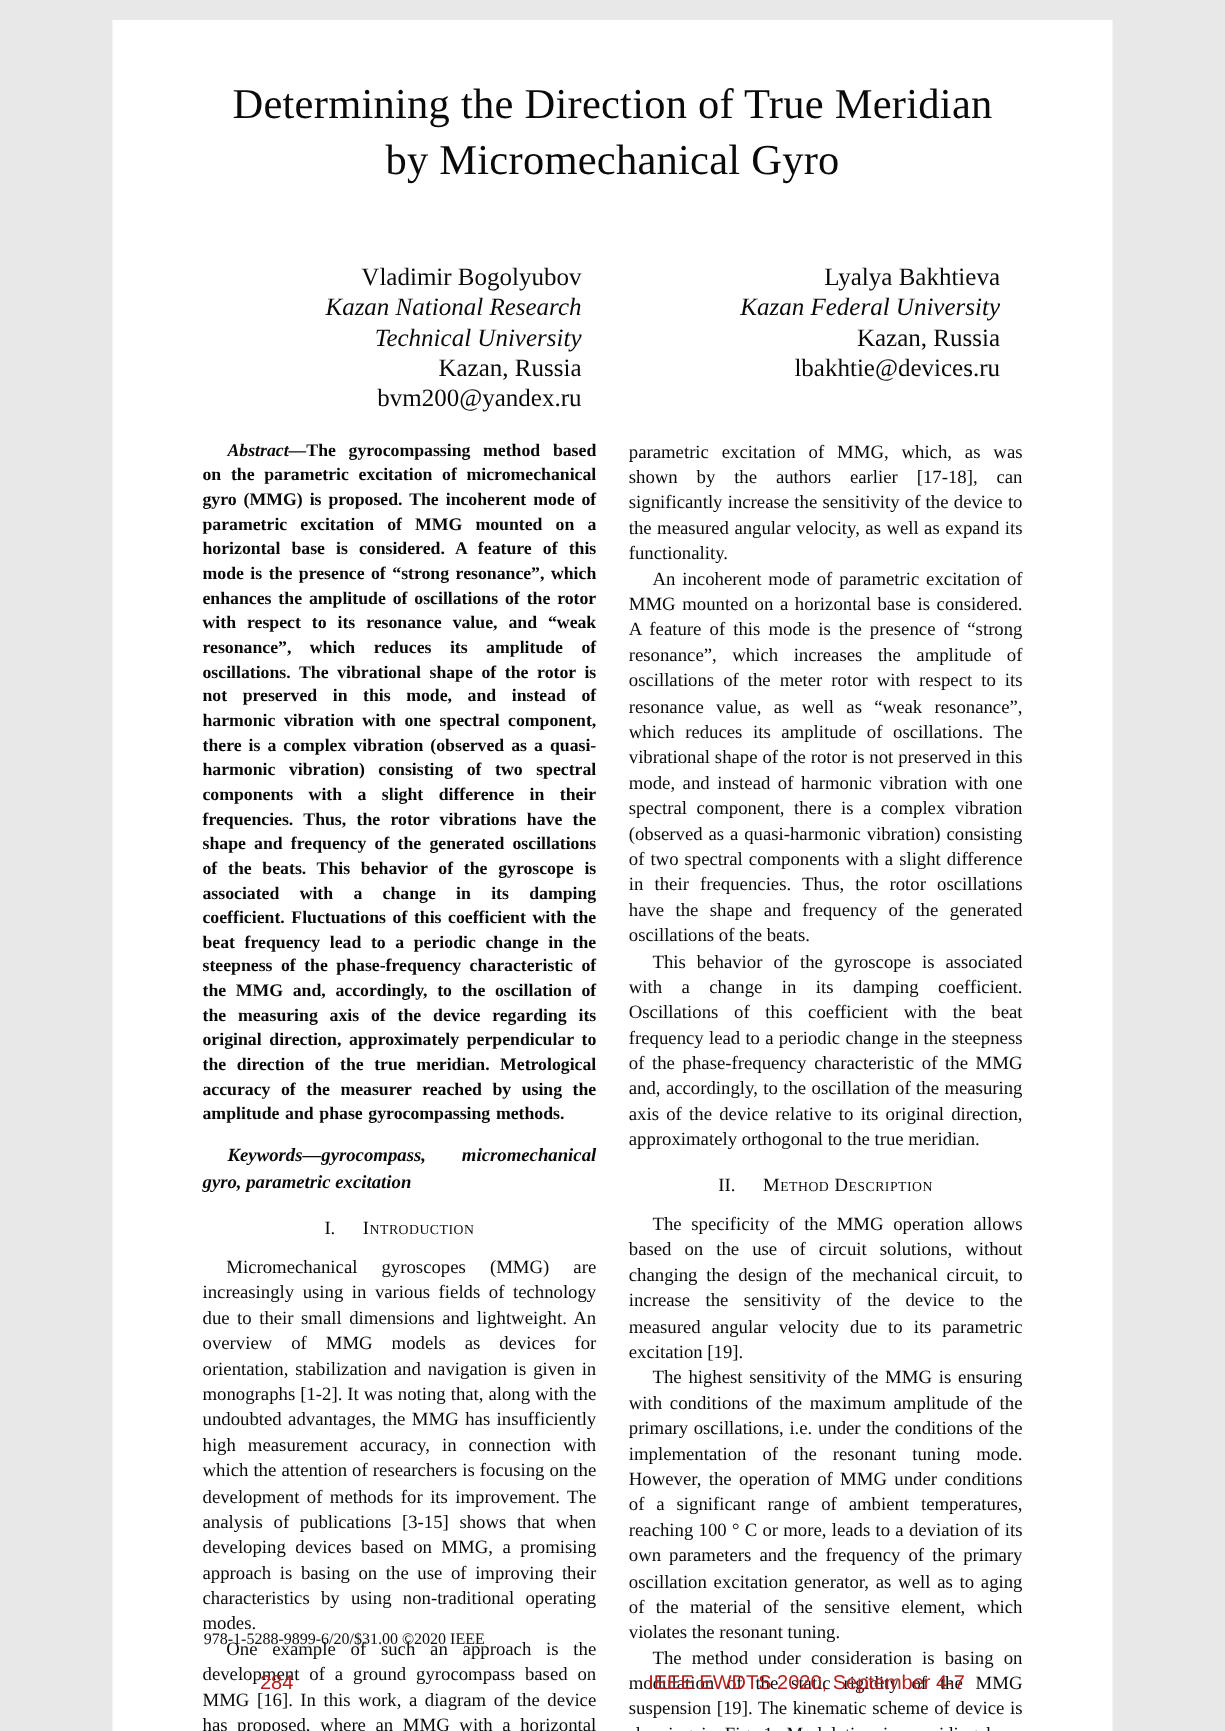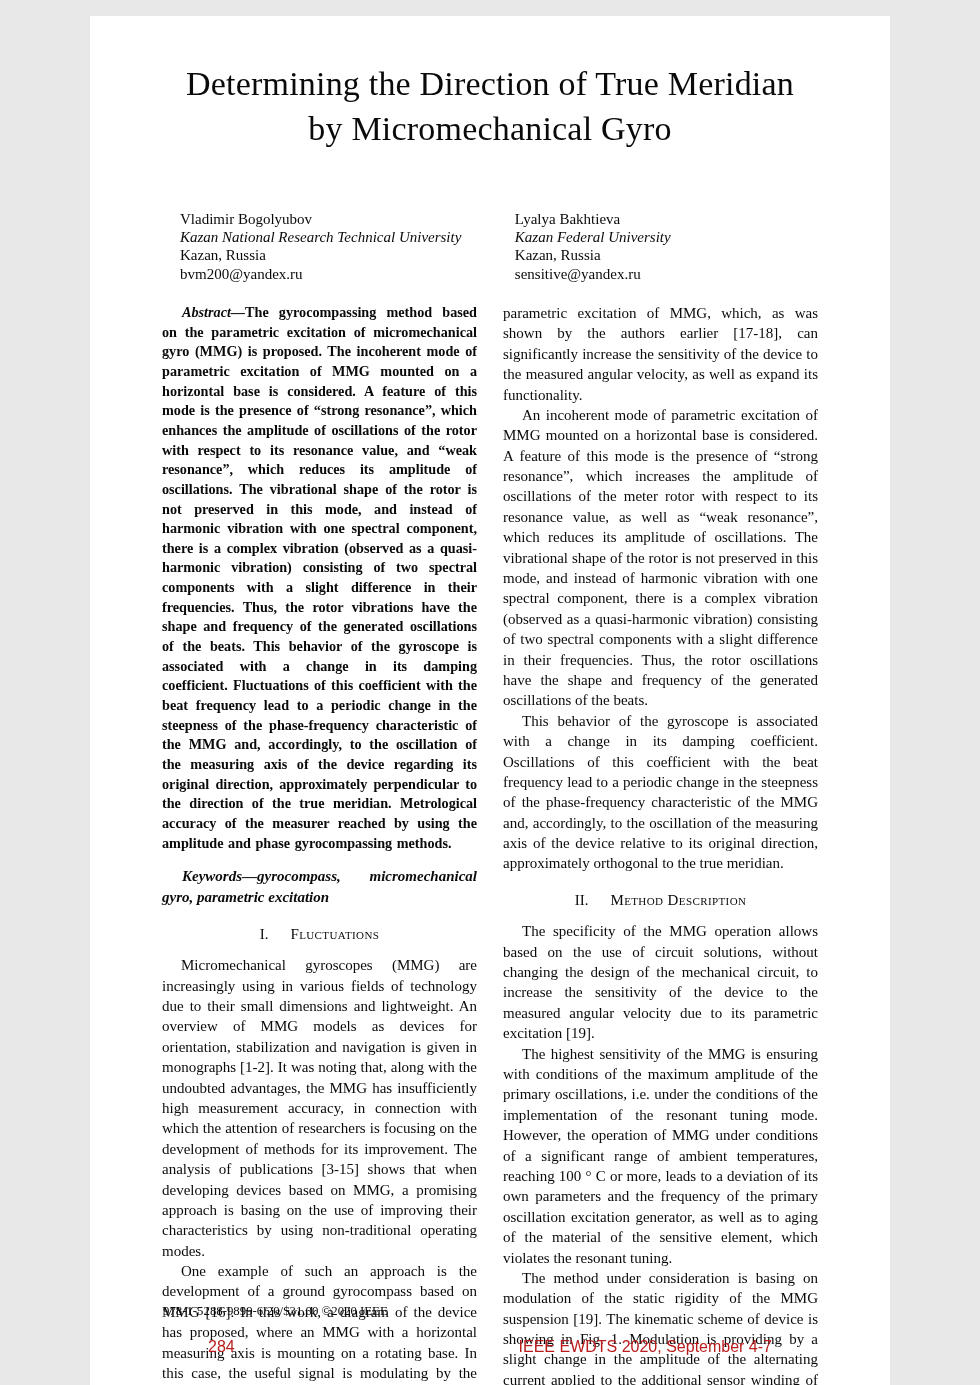--- a/index.html
+++ b/index.html
@@ -23,22 +23,22 @@
     line-height: 1.32;
     letter-spacing: 0.2px;
   }
   .authors {
     display: flex;
     justify-content: space-between;
     margin: 58px 90px 0 90px;
   }
   .author {
     width: 46%;
-    text-align: left;
-    font-size: 15px;
+    text-align: right;
+    font-size: 20px;
     line-height: 1.22;
   }
   .author .affil { font-style: italic; }
   .columns {
     display: flex;
     margin: 20px 72px 0 72px;
     gap: 26px;
     justify-content: center;
   }
   .col {
@@ -107,32 +107,32 @@
     <div class="author">
       <div class="name">Vladimir Bogolyubov</div>
       <div class="affil">Kazan National Research Technical University</div>
       <div class="loc">Kazan, Russia</div>
       <div class="email">bvm200@yandex.ru</div>
     </div>
     <div class="author">
       <div class="name">Lyalya Bakhtieva</div>
       <div class="affil">Kazan Federal University</div>
       <div class="loc">Kazan, Russia</div>
-      <div class="email">sensitive@yandex.ru</div>
+      <div class="email">lbakhtie@devices.ru</div>
     </div>
   </div>
 
   <div class="columns">
 
     <div class="col">
       <p class="abstract"><span class="ab-label">Abstract—</span><span>The gyrocompassing method based on the parametric excitation of micromechanical gyro (MMG) is proposed. The incoherent mode of parametric excitation of MMG mounted on a horizontal base is considered. A feature of this mode is the presence of “strong resonance”, which enhances the amplitude of oscillations of the rotor with respect to its resonance value, and “weak resonance”, which reduces its amplitude of oscillations. The vibrational shape of the rotor is not preserved in this mode, and instead of harmonic vibration with one spectral component, there is a complex vibration (observed as a quasi-harmonic vibration) consisting of two spectral components with a slight difference in their frequencies. Thus, the rotor vibrations have the shape and frequency of the generated oscillations of the beats. This behavior of the gyroscope is associated with a change in its damping coefficient. Fluctuations of this coefficient with the beat frequency lead to a periodic change in the steepness of the phase-frequency characteristic of the MMG and, accordingly, to the oscillation of the measuring axis of the device regarding its original direction, approximately perpendicular to the direction of the true meridian. Metrological accuracy of the measurer reached by using the amplitude and phase gyrocompassing methods.</span></p>
 
       <p class="keywords"><span class="kw-label">Keywords—</span><span>gyrocompass, micromechanical gyro, parametric excitation</span></p>
 
-      <h2 class="section-heading"><span class="sec-num">I.</span><span class="sec-title">Fluctuations</span></h2>
+      <h2 class="section-heading"><span class="sec-num">I.</span><span class="sec-title">Introduction</span></h2>
 
       <p class="body-p">Micromechanical gyroscopes (MMG) are increasingly using in various fields of technology due to their small dimensions and lightweight.  An overview of MMG models as devices for orientation, stabilization and navigation is given in monographs [1-2]. It was noting that, along with the undoubted advantages, the MMG has insufficiently high measurement accuracy, in connection with which the attention of researchers is focusing on the development of methods for its improvement. The analysis of publications [3-15] shows that when developing devices based on MMG, a promising approach is basing on the use of improving their characteristics by using non-traditional operating modes.</p>
       <p class="body-p">One example of such an approach is the development of a ground gyrocompass based on MMG [16]. In this work, a diagram of the device has proposed, where an MMG with a horizontal measuring axis is mounting on a rotating base. In this case, the useful signal is modulating by the angular velocity of the base, result of which it is possible to separate it from the MMG instrumental errors. Unfortunately, the author of the work does not give specific numerical estimates for improving the accuracy of the device.</p>
       <p class="body-p">Below, a new approach is proposing for suspension the direction of the true meridian. The method is basing on the</p>
     </div>
 
     <div class="col">
       <p class="body-p no-indent">parametric excitation of MMG, which, as was shown by the authors earlier [17-18], can significantly increase the sensitivity of the device to the measured angular velocity, as well as expand its functionality.</p>
       <p class="body-p">An incoherent mode of parametric excitation of MMG mounted on a horizontal base is considered. A feature of this mode is the presence of “strong resonance”, which increases the amplitude of oscillations of the meter rotor with respect to its resonance value, as well as “weak resonance”, which reduces its amplitude of oscillations. The vibrational shape of the rotor is not preserved in this mode, and instead of harmonic vibration with one spectral component, there is a complex vibration (observed as a quasi-harmonic vibration) consisting of two spectral components with a slight difference in their frequencies. Thus, the rotor oscillations have the shape and frequency of the generated oscillations of the beats.</p>
       <p class="body-p">This behavior of the gyroscope is associated with a change in its damping coefficient. Oscillations of this coefficient with the beat frequency lead to a periodic change in the steepness of the phase-frequency characteristic of the MMG and, accordingly, to the oscillation of the measuring axis of the device relative to its original direction, approximately orthogonal to the true meridian.</p>

